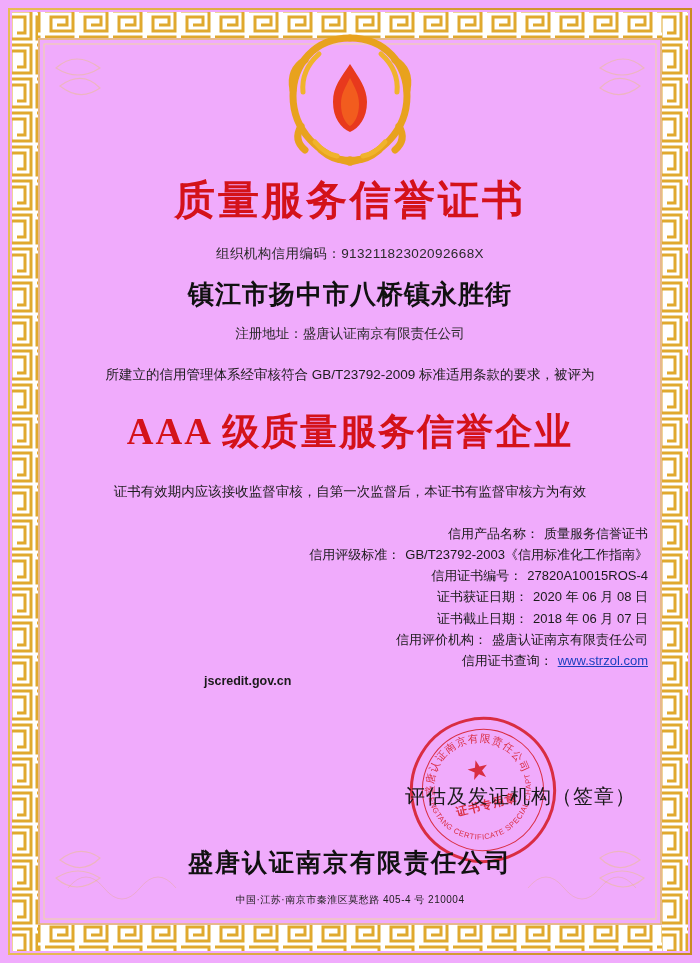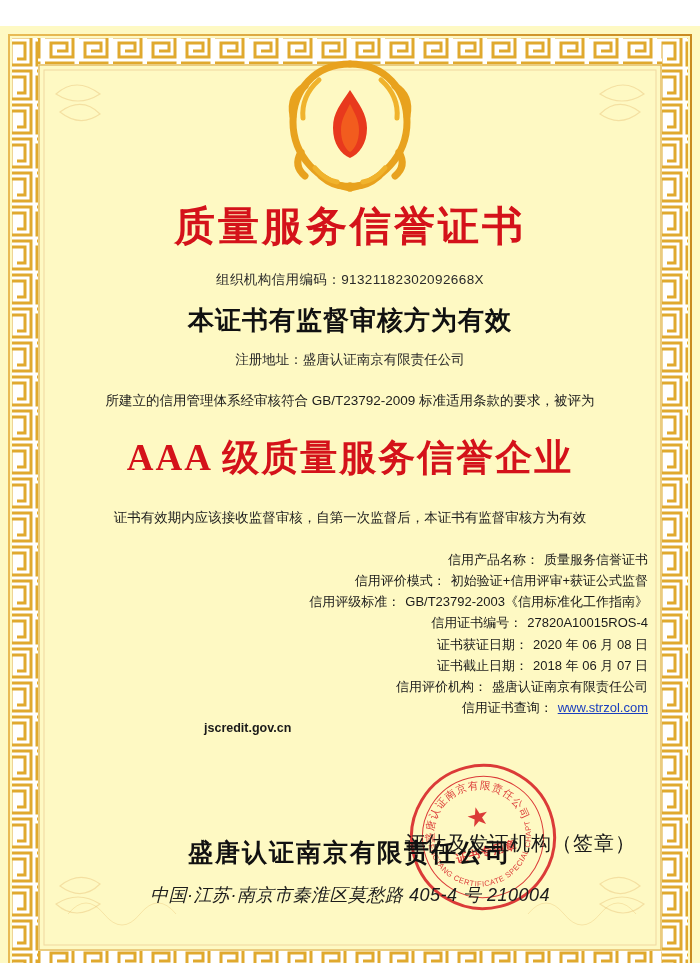--- a/index.html
+++ b/index.html
@@ -12,22 +12,21 @@
     height: 963px;
     font-family: "Liberation Sans", sans-serif;
     position: relative;
     overflow: hidden;
   }
 
   
   .cert {
     position: absolute;
     inset: 0;
-    background: #fef9c3;
-    margin-top: 26px;
+    background: #f0abfc;
   }
 
   
   .border-svg {
     position: absolute;
     left: 8px;
     top: 8px;
     width: 684px;
     height: 947px;
     pointer-events: none;
@@ -205,25 +204,24 @@
     text-align: center;
   }
   .footer-org {
     font-family: "Liberation Serif", serif;
     font-size: 25px;
     font-weight: bold;
     color: #111;
     letter-spacing: 2px;
   }
   .footer-addr {
-    font-size: 18px;
+    font-size: 10px;
     color: #1c1c1c;
     margin-top: 14px;
     letter-spacing: 0.5px;
-    font-style: italic;
   }
 </style>
 </head>
 <body>
 
 <div class="cert">
 
   <svg class="border-svg" viewBox="0 0 684 947">
     <defs>
       <pattern id="greekH" width="34" height="26" patternUnits="userSpaceOnUse">
@@ -292,40 +290,36 @@
         <path d="M75 48 C 70 58 66 64 66 74 C 66 85 70 93 75 96 C 80 93 84 85 84 74 C 84 64 80 58 75 48 Z" fill="#f25c1e"></path>
       </svg>
     </div>
 
     <div class="title">质量服务信誉证书</div>
 
     <div class="credit-code">
       <span>组织机构信用编码：</span><span>91321182302092668X</span>
     </div>
 
-    <div class="company">本证书有监督审核方为有效</div>
+    <div class="company">镇江市扬中市八桥镇永胜街</div>
 
     <div class="address">
       <span>注册地址：</span><span>盛唐认证南京有限责任公司</span>
     </div>
 
     <div class="statement">所建立的信用管理体系经审核符合 GB/T23792-2009 标准适用条款的要求，被评为</div>
 
     <div class="grade">AAA 级质量服务信誉企业</div>
 
     <div class="validity">证书有效期内应该接收监督审核，自第一次监督后，本证书有监督审核方为有效</div>
 
     <div class="details">
       <div class="drow">
         <span class="dlabel">信用产品名称：</span>
         <span class="dvalue">质量服务信誉证书</span>
-      </div>
-      <div class="drow">
-        <span class="dlabel">信用评价模式：</span>
-        <span class="dvalue">初始验证+信用评审+获证公式监督</span>
       </div>
       <div class="drow">
         <span class="dlabel">信用评级标准：</span>
         <span class="dvalue">GB/T23792-2003《信用标准化工作指南》</span>
       </div>
       <div class="drow">
         <span class="dlabel">信用证书编号：</span>
         <span class="dvalue">27820A10015ROS-4</span>
       </div>
       <div class="drow">

